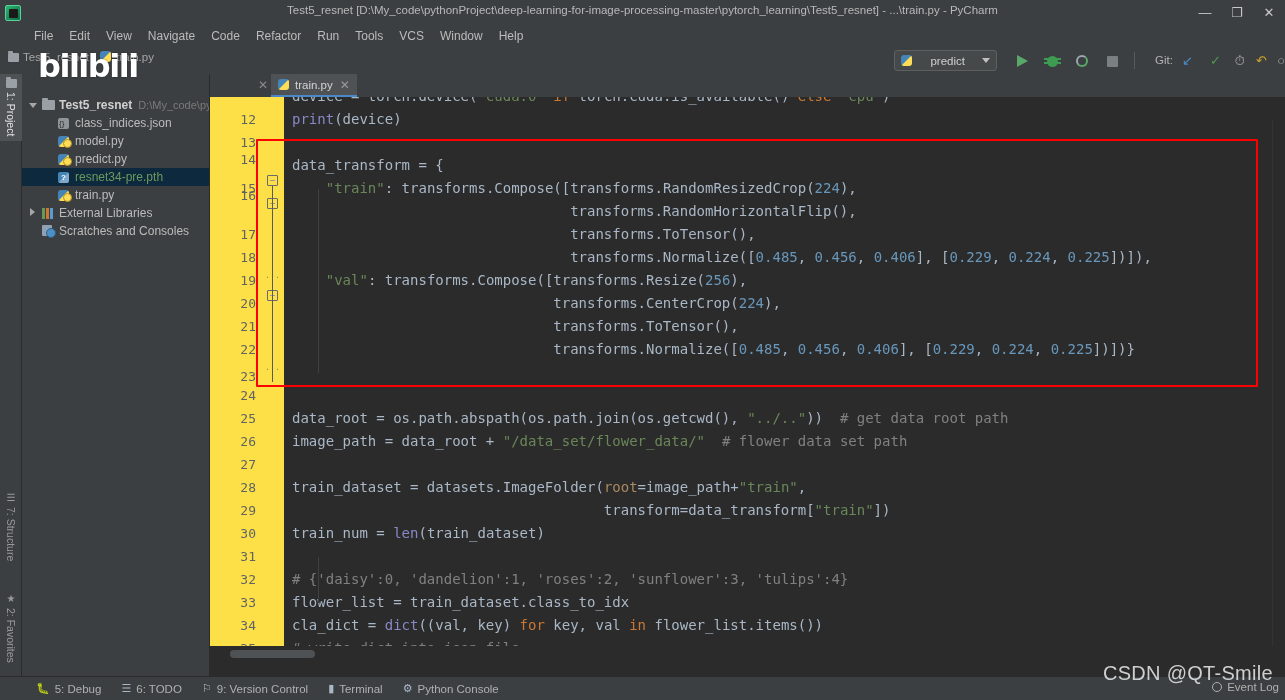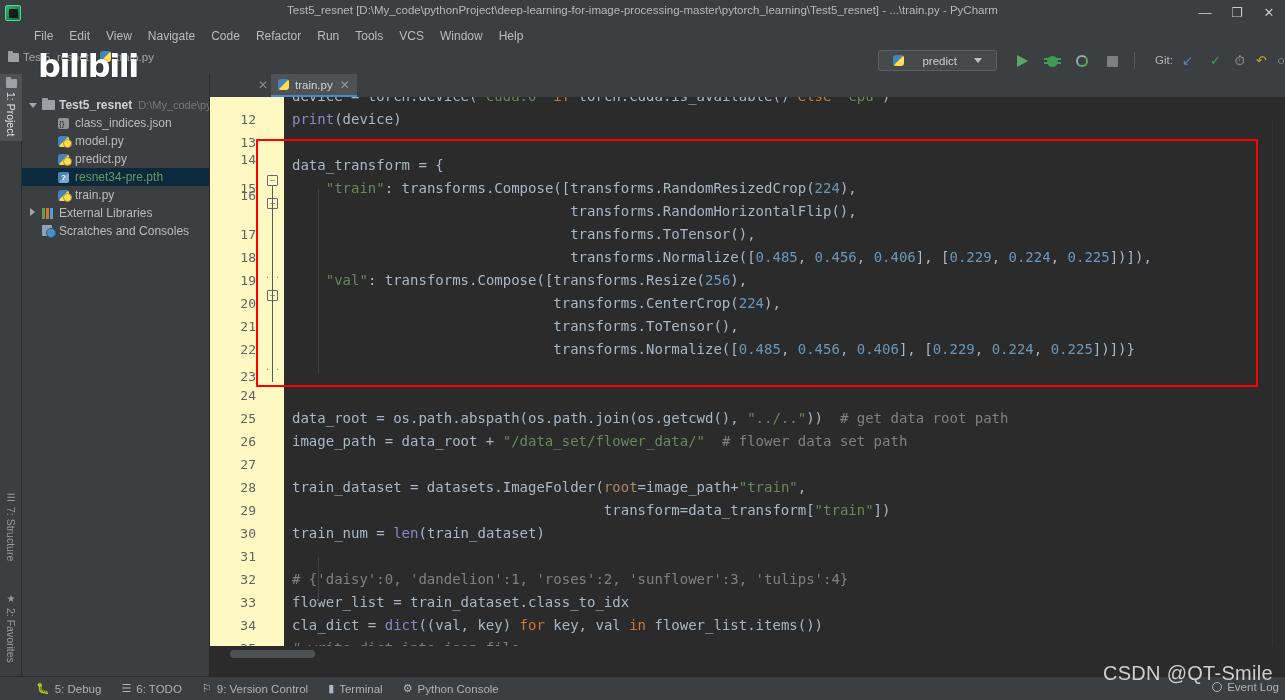--- a/index.html
+++ b/index.html
@@ -65,21 +65,21 @@
   }
   .pyicon:before{
     content:""; position:absolute; left:0; top:0; width:11px; height:11px;
     background:
       linear-gradient(135deg, #4584b6 0%, #4584b6 48%, #ffde57 52%, #ffde57 100%);
     border-radius: 3px;
   }
   .run-config {
     position: absolute; right: 288px; top: 3px; height: 21px;
     min-width: 94px; background: #45494a; border:1px solid #5e6060; border-radius:3px;
-    display:flex; align-items:center; gap:17px; padding: 0 14px;
+    display:flex; align-items:center; gap:17px; padding: 0 6px;
     font-size: 11.5px; color: #cfcfcf;
   }
   .caret-dn { width:0;height:0;border-left:4px solid transparent;border-right:4px solid transparent;border-top:5px solid #c0c0c0;}
   .tb-btn { position:absolute; top:5px; width:18px; height:18px; }
   .tri-run { width:0;height:0;border-top:6px solid transparent;border-bottom:6px solid transparent;border-left:11px solid #59a869; margin:3px 0 0 4px;}
   .bug {
     width:11px;height:11px;background:#3d9c51;border-radius:50%;margin:4px auto;position:relative;
   }
   .bug:before{content:"";position:absolute;left:-3px;top:2px;width:17px;height:1.5px;background:#3d9c51;}
   .bug:after{content:"";position:absolute;left:-3px;top:6px;width:17px;height:1.5px;background:#3d9c51;}
@@ -157,21 +157,21 @@
     font-size: 11.5px; color:#d3d3d3; margin-left: 61px;
   }
   .tab-close { color:#9a9a9a; font-size:12px; margin-left:2px; }
   .tab-close-left { position:absolute; left:48px; top:4px; color:#8a8a8a; font-size:12px; }
 
   .code-wrap {
     position:absolute; left:0; top:23px; width:1075px; height:564px;
     background:#2b2b2b; overflow:hidden;
   }
   .gutter {
-    position:absolute; left:0; top:0; width:74px; height:564px; background:#fef9c3;
+    position:absolute; left:0; top:0; width:74px; height:564px; background:#fde047;
   }
   .gutter-num {
     position:absolute; right: 28px; font-size: 13px; color:#606366;
     font-family: "DejaVu Sans Mono", monospace; line-height: 23px; height:23px;
   }
   .fold {
     position:absolute; left:57px; width:11px; height:11px;
   }
   .fold.minus {
     border:1px solid #6a6a6a; border-radius:1px;

